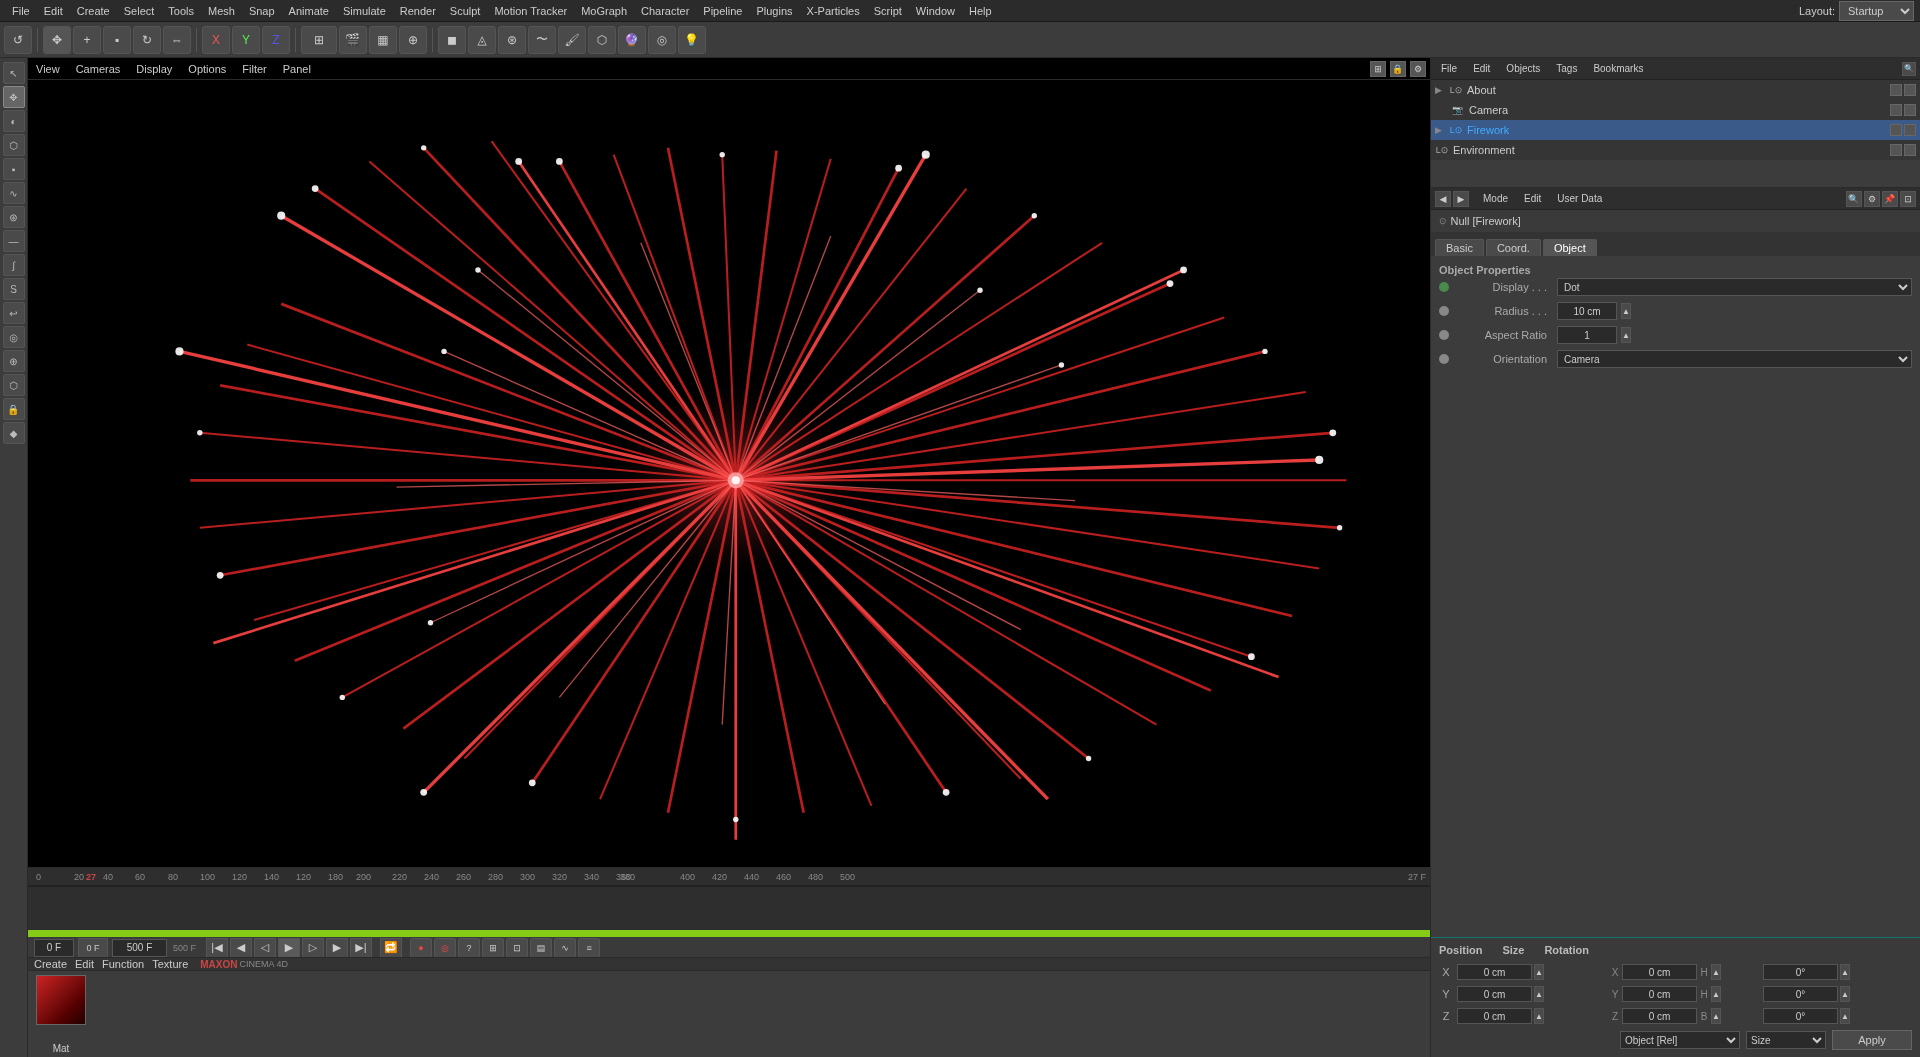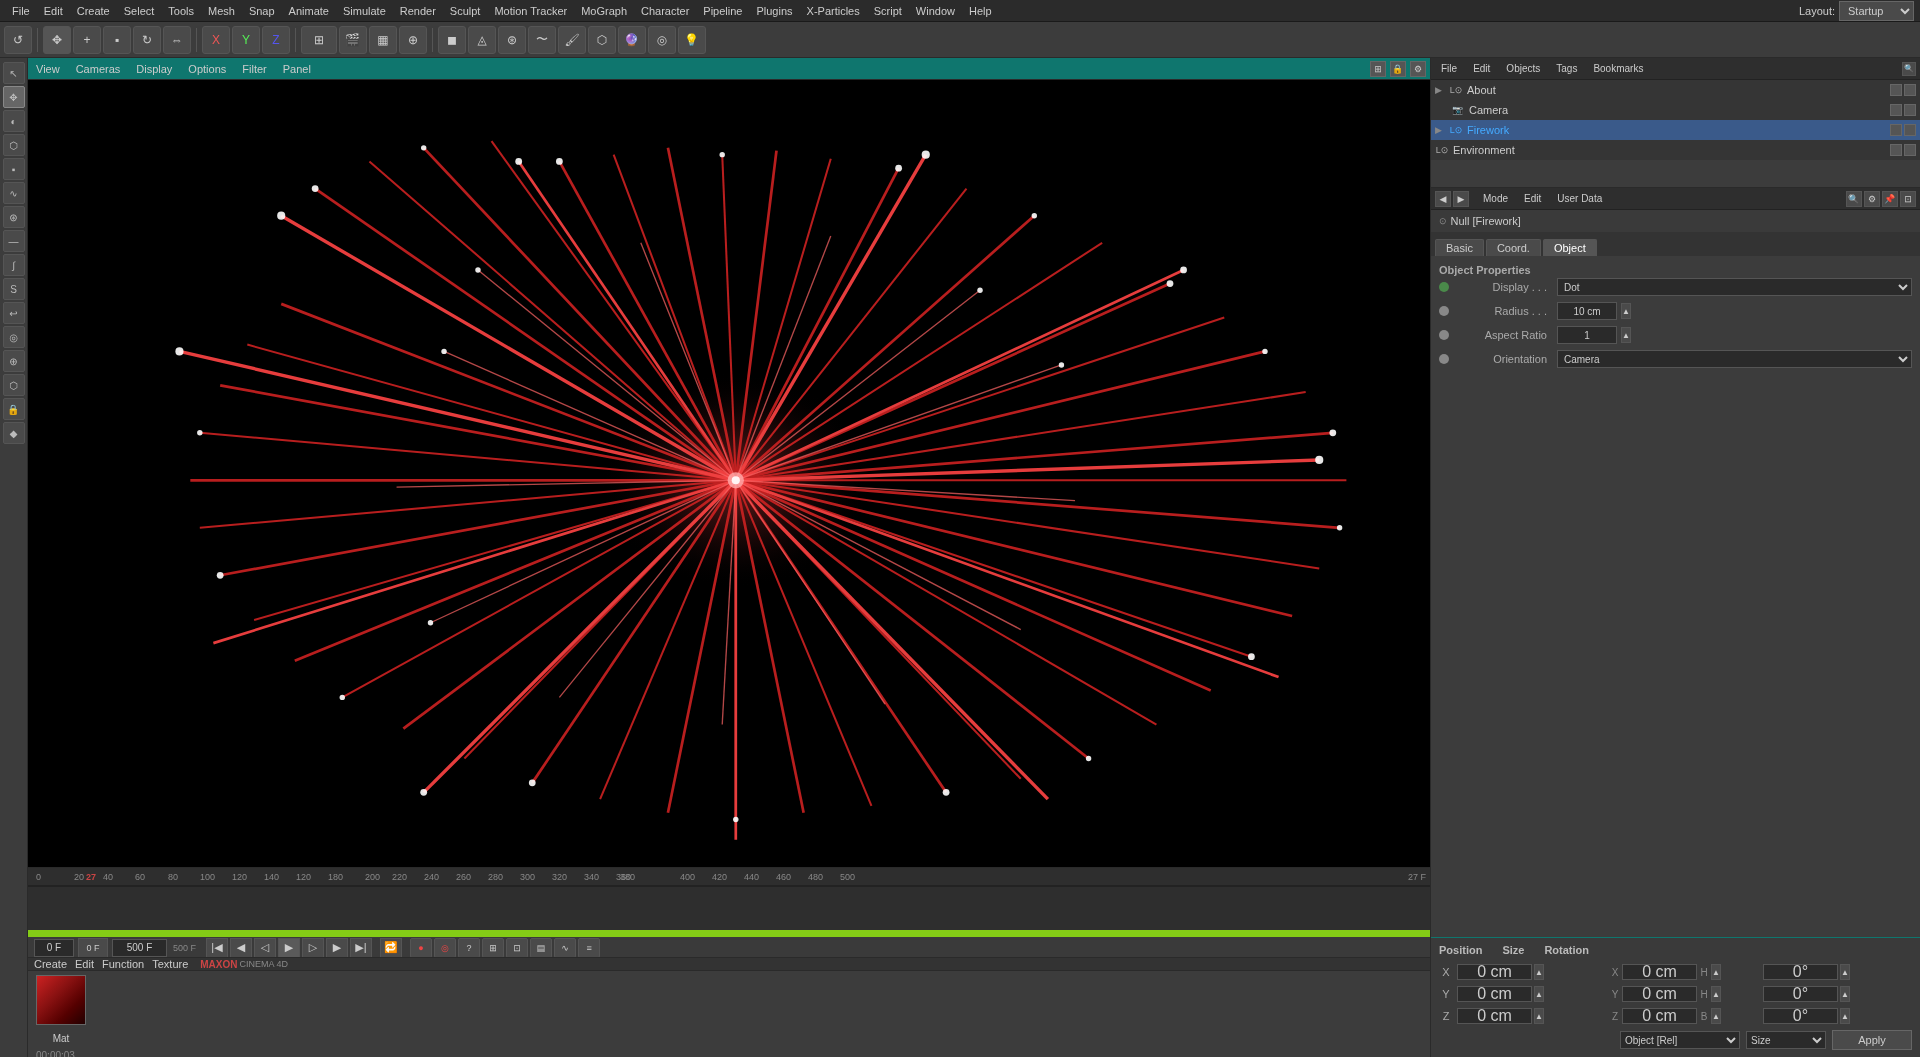--- a/index.html
+++ b/index.html
@@ -110,21 +110,21 @@
     
     #center-area {
       flex: 1;
       display: flex;
       flex-direction: column;
     }
 
     
     #viewport-header {
       height: 22px;
-      background: #0f766e;
+      background: #000000;
       display: flex;
       align-items: center;
       padding: 0 4px;
       gap: 8px;
       border-bottom: 1px solid #2a2a2a;
       font-size: 11px;
       color: #ccc;
     }
     #viewport-header span {
       cursor: pointer;
@@ -282,21 +282,21 @@
       height: 50px;
       background: linear-gradient(135deg, #cc2222 0%, #881111 40%, #550000 70%, #220000 100%);
       border: 1px solid #666;
       cursor: pointer;
       position: relative;
     }
     #mat-label {
       font-size: 10px;
       color: #ccc;
       text-align: center;
-      margin-top: 8px;
+      margin-top: 18px;
     }
     #mat-container {
       display: flex;
       flex-direction: column;
       align-items: center;
     }
     #time-display {
       font-size: 10px;
       color: #888;
       margin-top: auto;
@@ -512,21 +512,21 @@
       font-size: 11px;
       color: #aaa;
       text-align: center;
     }
     .coord-input {
       width: 75px;
       height: 16px;
       background: #2a2a2a;
       border: 1px solid #555;
       color: #ccc;
-      font-size: 16px;
+      font-size: 10px;
       text-align: center;
     }
     .coord-stepper {
       width: 10px;
       height: 16px;
       background: #4a4a4a;
       border: 1px solid #555;
       cursor: pointer;
       font-size: 8px;
       color: #ccc;
@@ -823,21 +823,21 @@
         <span style="position:absolute;left:46px;font-size:9px;color:#888;">20</span>
         <span style="position:absolute;left:58px;font-size:9px;color:#cc4444;font-weight:bold;">27</span>
         <span style="position:absolute;left:75px;font-size:9px;color:#888;">40</span>
         <span style="position:absolute;left:107px;font-size:9px;color:#888;">60</span>
         <span style="position:absolute;left:140px;font-size:9px;color:#888;">80</span>
         <span style="position:absolute;left:172px;font-size:9px;color:#888;">100</span>
         <span style="position:absolute;left:204px;font-size:9px;color:#888;">120</span>
         <span style="position:absolute;left:236px;font-size:9px;color:#888;">140</span>
         <span style="position:absolute;left:268px;font-size:9px;color:#888;">120</span>
         <span style="position:absolute;left:300px;font-size:9px;color:#888;">180</span>
-        <span style="position:absolute;left:337px;font-size:9px;color:#888;">200</span>
+        <span style="position:absolute;left:328px;font-size:9px;color:#888;">200</span>
         <span style="position:absolute;left:364px;font-size:9px;color:#888;">220</span>
         <span style="position:absolute;left:396px;font-size:9px;color:#888;">240</span>
         <span style="position:absolute;left:428px;font-size:9px;color:#888;">260</span>
         <span style="position:absolute;left:460px;font-size:9px;color:#888;">280</span>
         <span style="position:absolute;left:492px;font-size:9px;color:#888;">300</span>
         <span style="position:absolute;left:524px;font-size:9px;color:#888;">320</span>
         <span style="position:absolute;left:556px;font-size:9px;color:#888;">340</span>
         <span style="position:absolute;left:588px;font-size:9px;color:#888;">360</span>
         <span style="position:absolute;left:592px;font-size:9px;color:#888;">380</span>
         <span style="position:absolute;left:652px;font-size:9px;color:#888;">400</span>

